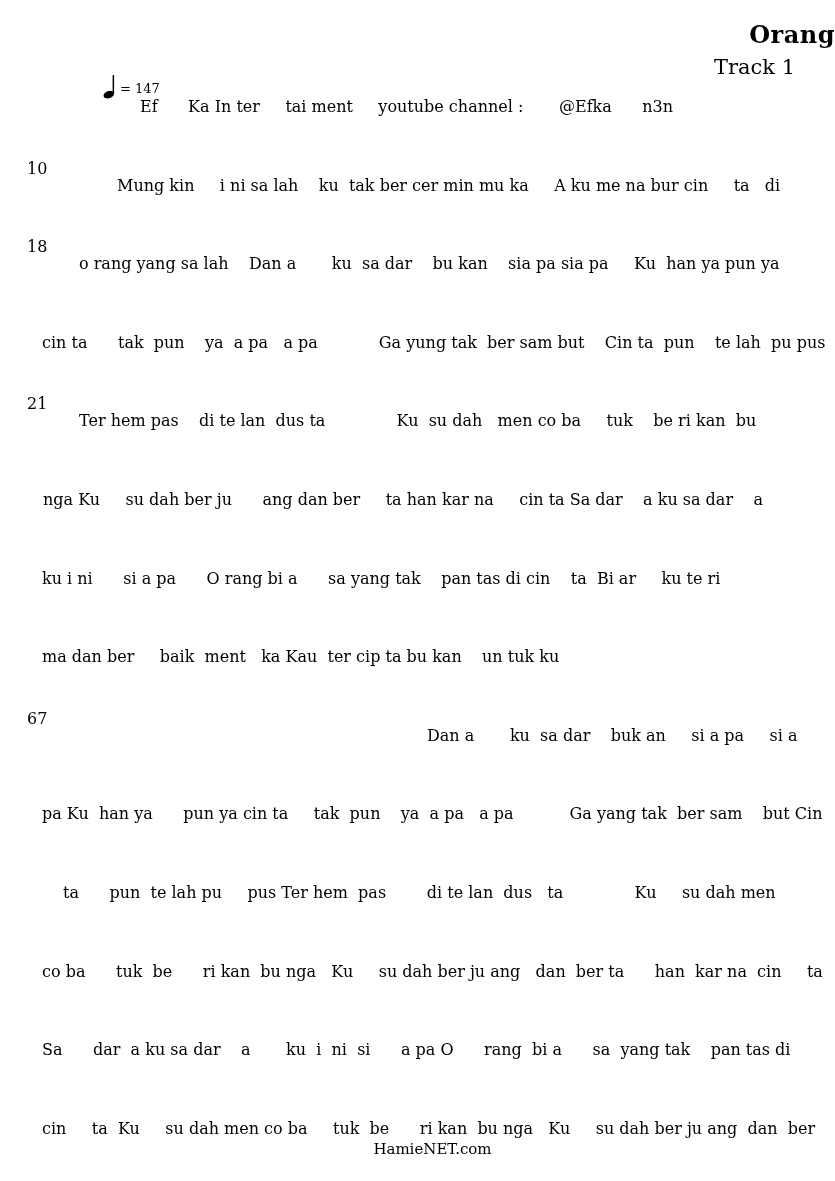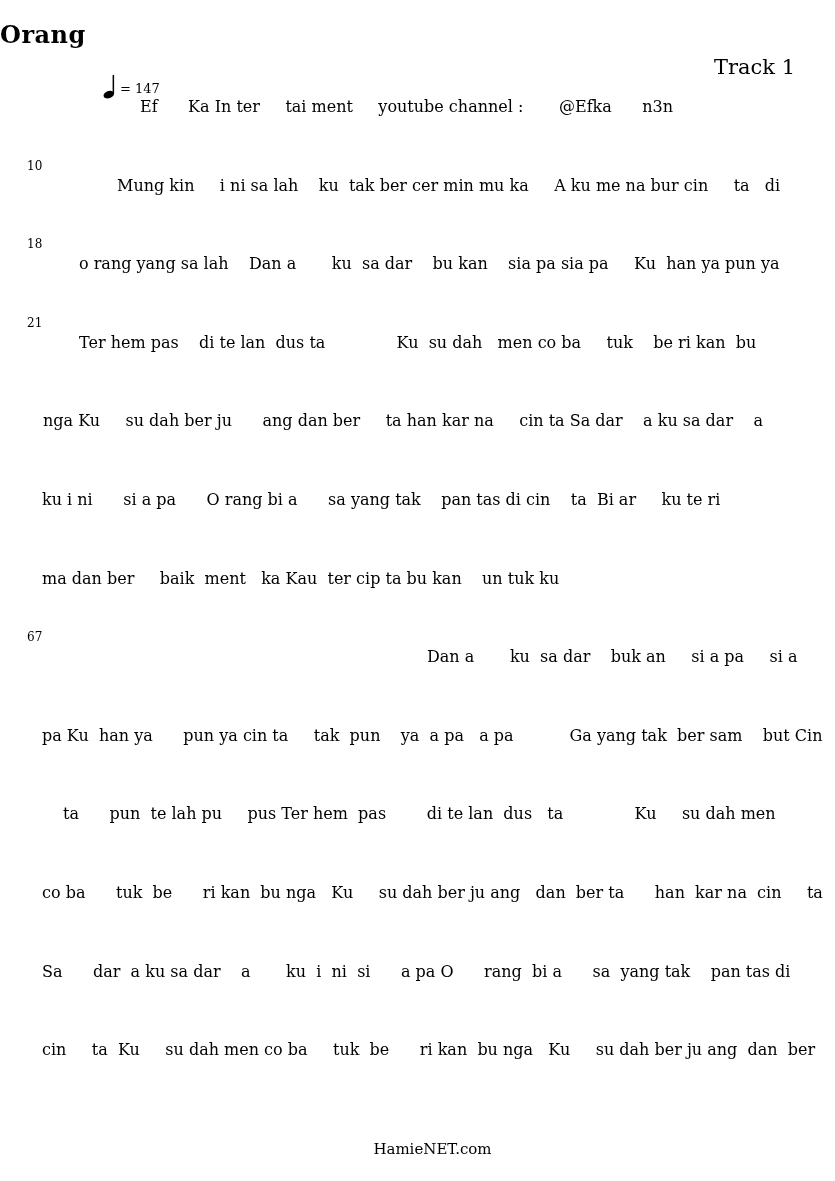--- a/index.html
+++ b/index.html
@@ -10,21 +10,21 @@
     background: #ffffff;
     color: #000000;
     font-family: "DejaVu Serif", "Liberation Serif", serif;
     overflow: hidden;
   }
   .title {
     position: absolute;
     top: 20px;
     left: 0;
     width: 100%;
-    text-align: left;
+    text-align: right;
     font-size: 24px;
     font-weight: bold;
     letter-spacing: 0.5px;
   }
   .track-label {
     position: absolute;
     top: 55px;
     right: 40px;
     font-size: 21px;
   }
@@ -49,21 +49,21 @@
     width: 835px;
   }
   .lyric-row {
     position: relative;
     height: 78.6px;
   }
   .measure-number {
     position: absolute;
     left: 27px;
     top: -17px;
-    font-size: 12px;
+    font-size: 16px;
   }
   .lyric-text {
     display: block;
     white-space: pre;
     font-size: 16px;
     line-height: 20px;
   }
   .footer {
     position: absolute;
     top: 1140px;
@@ -98,20 +98,23 @@
       </div>
       <div class="lyric-row">
         <div class="measure-number">10</div>
         <div class="lyric-text" style="margin-left: 117px;">Mung kin     i ni sa lah    ku  tak ber cer min mu ka     A ku me na bur cin     ta   di</div>
       </div>
       <div class="lyric-row">
         <div class="measure-number">18</div>
         <div class="lyric-text" style="margin-left: 79px;">o rang yang sa lah    Dan a       ku  sa dar    bu kan    sia pa sia pa     Ku  han ya pun ya</div>
       </div>
       <div class="lyric-row">
+        <div class="lyric-text" style="margin-left: 42px;">cin ta      tak  pun    ya  a pa   a pa            Ga yung tak  ber sam but    Cin ta  pun    te lah  pu pus</div>
+      </div>
+      <div class="lyric-row">
         <div class="measure-number">21</div>
         <div class="lyric-text" style="margin-left: 79px;">Ter hem pas    di te lan  dus ta              Ku  su dah   men co ba     tuk    be ri kan  bu</div>
       </div>
       <div class="lyric-row">
         <div class="lyric-text" style="margin-left: 43px;">nga Ku     su dah ber ju      ang dan ber     ta han kar na     cin ta Sa dar    a ku sa dar    a</div>
       </div>
       <div class="lyric-row">
         <div class="lyric-text" style="margin-left: 42px;">ku i ni      si a pa      O rang bi a      sa yang tak    pan tas di cin    ta  Bi ar     ku te ri</div>
       </div>
       <div class="lyric-row">

